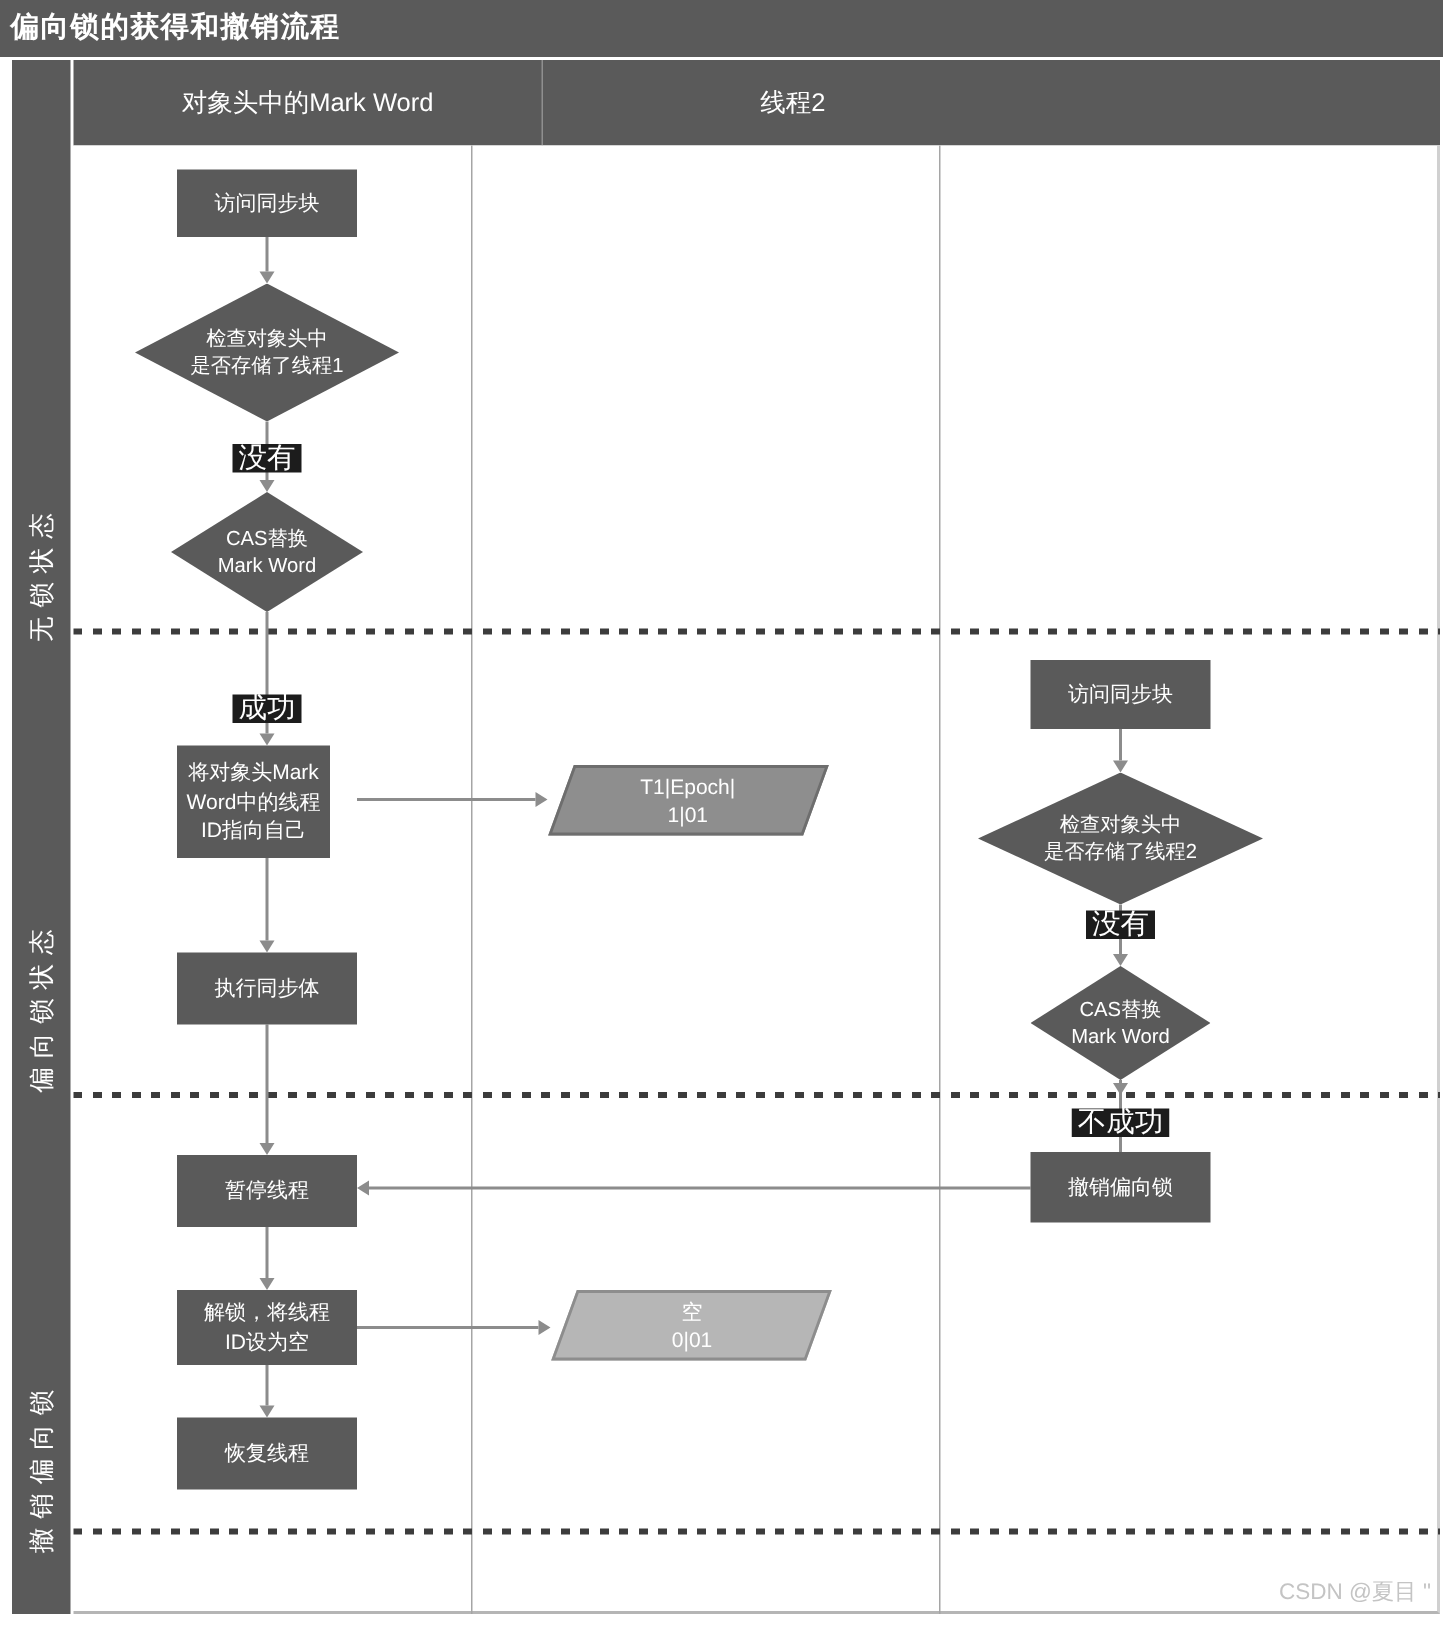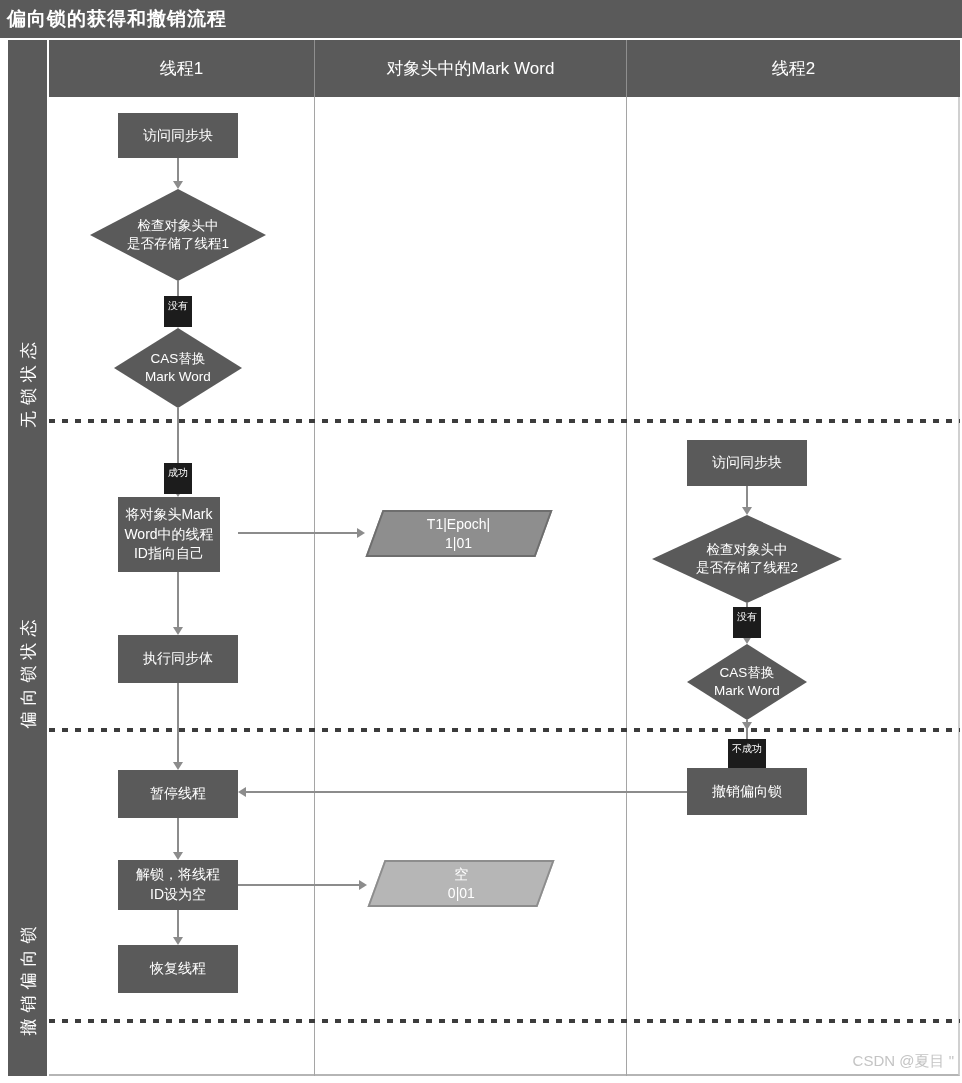--- a/index.html
+++ b/index.html
@@ -43,21 +43,21 @@
     text-align:center;white-space:pre-line;font-size:14px;line-height:1.4;}
   .diamond{background:var(--node-fill);color:#fff;display:flex;align-items:center;justify-content:center;
     text-align:center;white-space:pre-line;font-size:13.5px;line-height:1.35;
     clip-path:polygon(50% 0,100% 50%,50% 100%,0 50%);}
   .para{display:flex;align-items:center;justify-content:center;text-align:center;white-space:pre-line;
     color:#fff;font-size:14px;line-height:1.35;transform:skewX(-20deg);border:2px solid;}
   .para > span{display:block;transform:skewX(20deg);}
   .para.biased{background:var(--biased-markword-fill);border-color:var(--biased-markword-border);}
   .para.empty{background:var(--empty-markword-fill);border-color:var(--empty-markword-border);}
 
-  .edge-label{background:var(--edge-label-bg);color:#fff;font-size:10px;height:31px;line-height:19px;
+  .edge-label{background:var(--edge-label-bg);color:#fff;font-size:19px;height:19px;line-height:19px;
     padding:0 4px;white-space:nowrap;transform:translateX(-50%);}
 
   .vline{width:2px;background:var(--line-color);}
   .hline{height:2px;background:var(--line-color);}
   .ah-down{width:0;height:0;border-left:5px solid transparent;border-right:5px solid transparent;
     border-top:8px solid var(--line-color);}
   .ah-right{width:0;height:0;border-top:5px solid transparent;border-bottom:5px solid transparent;
     border-left:8px solid var(--line-color);}
   .ah-left{width:0;height:0;border-top:5px solid transparent;border-bottom:5px solid transparent;
     border-right:8px solid var(--line-color);}
@@ -71,21 +71,20 @@
 
   <div class="abs title-bar">偏向锁的获得和撤销流程</div>
 
   <div class="abs sidebar">
     <div class="side-label" style="top:342px;">无锁状态</div>
     <div class="side-label" style="top:631px;">偏向锁状态</div>
     <div class="side-label" style="top:938px;">撤销偏向锁</div>
   </div>
 
   <div class="abs header-row">
-    <div class="header-cell" style="width:265px;">线程1</div>
     <div class="header-cell" style="width:312px;">对象头中的Mark Word</div>
     <div class="header-cell" style="width:334px;">线程2</div>
   </div>
 
   <div class="abs canvas"></div>
   <div class="abs vdivider" style="left:314px;"></div>
   <div class="abs vdivider" style="left:626px;"></div>
   <div class="abs dotted" style="top:419px;"></div>
   <div class="abs dotted" style="top:728px;"></div>
   <div class="abs dotted" style="top:1019px;"></div>

